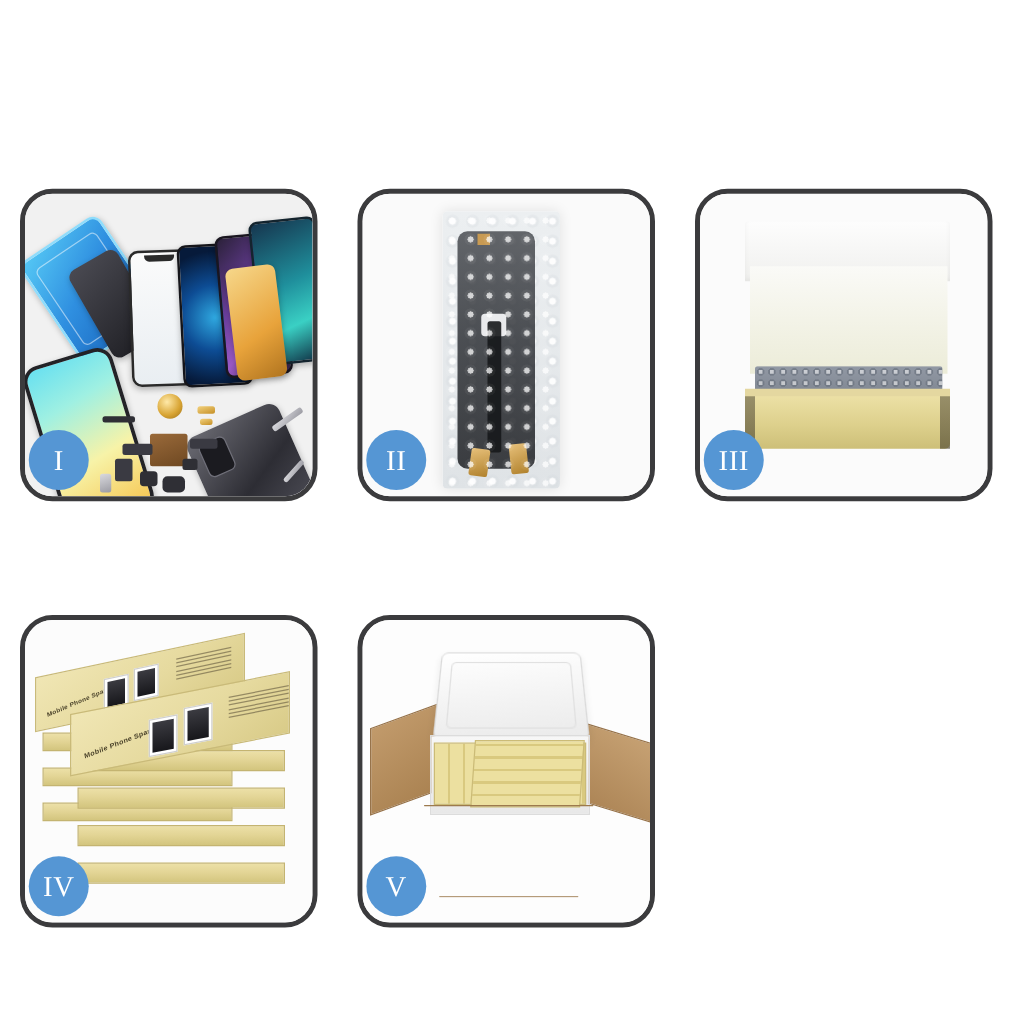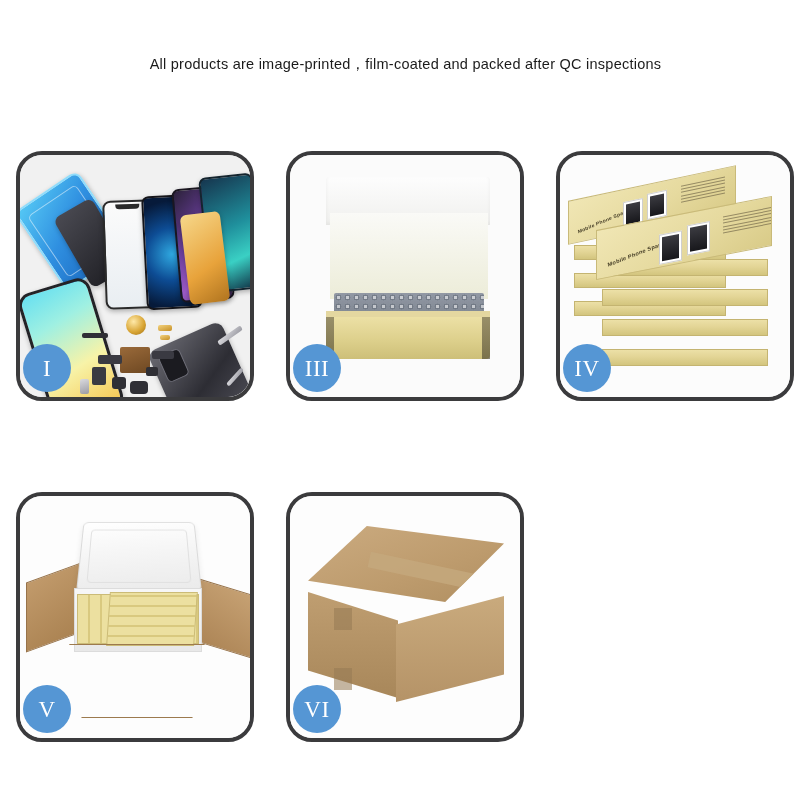--- a/index.html
+++ b/index.html
@@ -376,21 +376,20 @@
   .c-tab{
     position:absolute; background: rgba(150,122,84,.55);
   }
 </style>
 </head>
 <body>
 
 <div class="page">
 
   <div class="header">
-    <p class="page-subtitle">All products are image-printed，film-coated and packed after QC inspections</p>
   </div>
 
   <div class="grid">
 
     <div class="panel">
       <div class="photo p1-bg">
         <div class="ph ph-film"></div>
         <div class="ph ph-darkscreen"></div>
         <div class="ph ph-glass"></div>
         <div class="ph ph-blue"></div>
@@ -412,20 +411,35 @@
         <div class="part" style="left:110px;top:226px;width:18px;height:13px;border-radius:4px;"></div>
         <div class="part silver" style="left:60px;top:224px;width:9px;height:15px;"></div>
         <div class="part silver" style="left:196px;top:178px;width:28px;height:5px;transform:rotate(-35deg);"></div>
         <div class="part silver" style="left:204px;top:220px;width:22px;height:4px;transform:rotate(-48deg);"></div>
         <div class="part" style="left:126px;top:212px;width:12px;height:9px;"></div>
       </div>
       <div class="badge">I</div>
 
     </div>
 
+    <div class="panel">
+      <div class="photo p2-bg">
+        <div class="bubblepack">
+          <div class="bp-screen"></div>
+          <div class="bp-tab"></div>
+          <div class="bp-connector"></div>
+          <div class="bp-flex"></div>
+          <div class="bp-gold1"></div>
+          <div class="bp-gold2"></div>
+          <div class="bubbleoverlay"></div>
+        </div>
+      </div>
+      <div class="badge">II</div>
+
+    </div>
 
     <div class="panel">
       <div class="photo p3-bg">
         <div class="box3-lidback"></div>
         <div class="box3-inner"></div>
         <div class="box3-bubble"></div>
         <div class="box3-rim"></div>
         <div class="box3-front"></div>
       </div>
       <div class="badge">III</div>
@@ -492,28 +506,15 @@
         <div class="v-foamlid"></div>
         <div class="v-foambox"></div>
         <div class="v-yellow"></div>
         <div class="v-yellow2"></div>
         <div class="v-front"></div>
       </div>
       <div class="badge">V</div>
 
     </div>
 
-    <div class="panel">
-      <div class="photo p6-bg">
-        <div class="c-top">
-          <div class="c-tape"></div>
-        </div>
-        <div class="c-left"></div>
-        <div class="c-right"></div>
-        <div class="c-tab" style="left:44px;top:112px;width:18px;height:22px;"></div>
-        <div class="c-tab" style="left:44px;top:172px;width:18px;height:22px;"></div>
-      </div>
-      <div class="badge">VI</div>
-
-    </div>
 
   </div>
 </div>
 
 </body></html>

